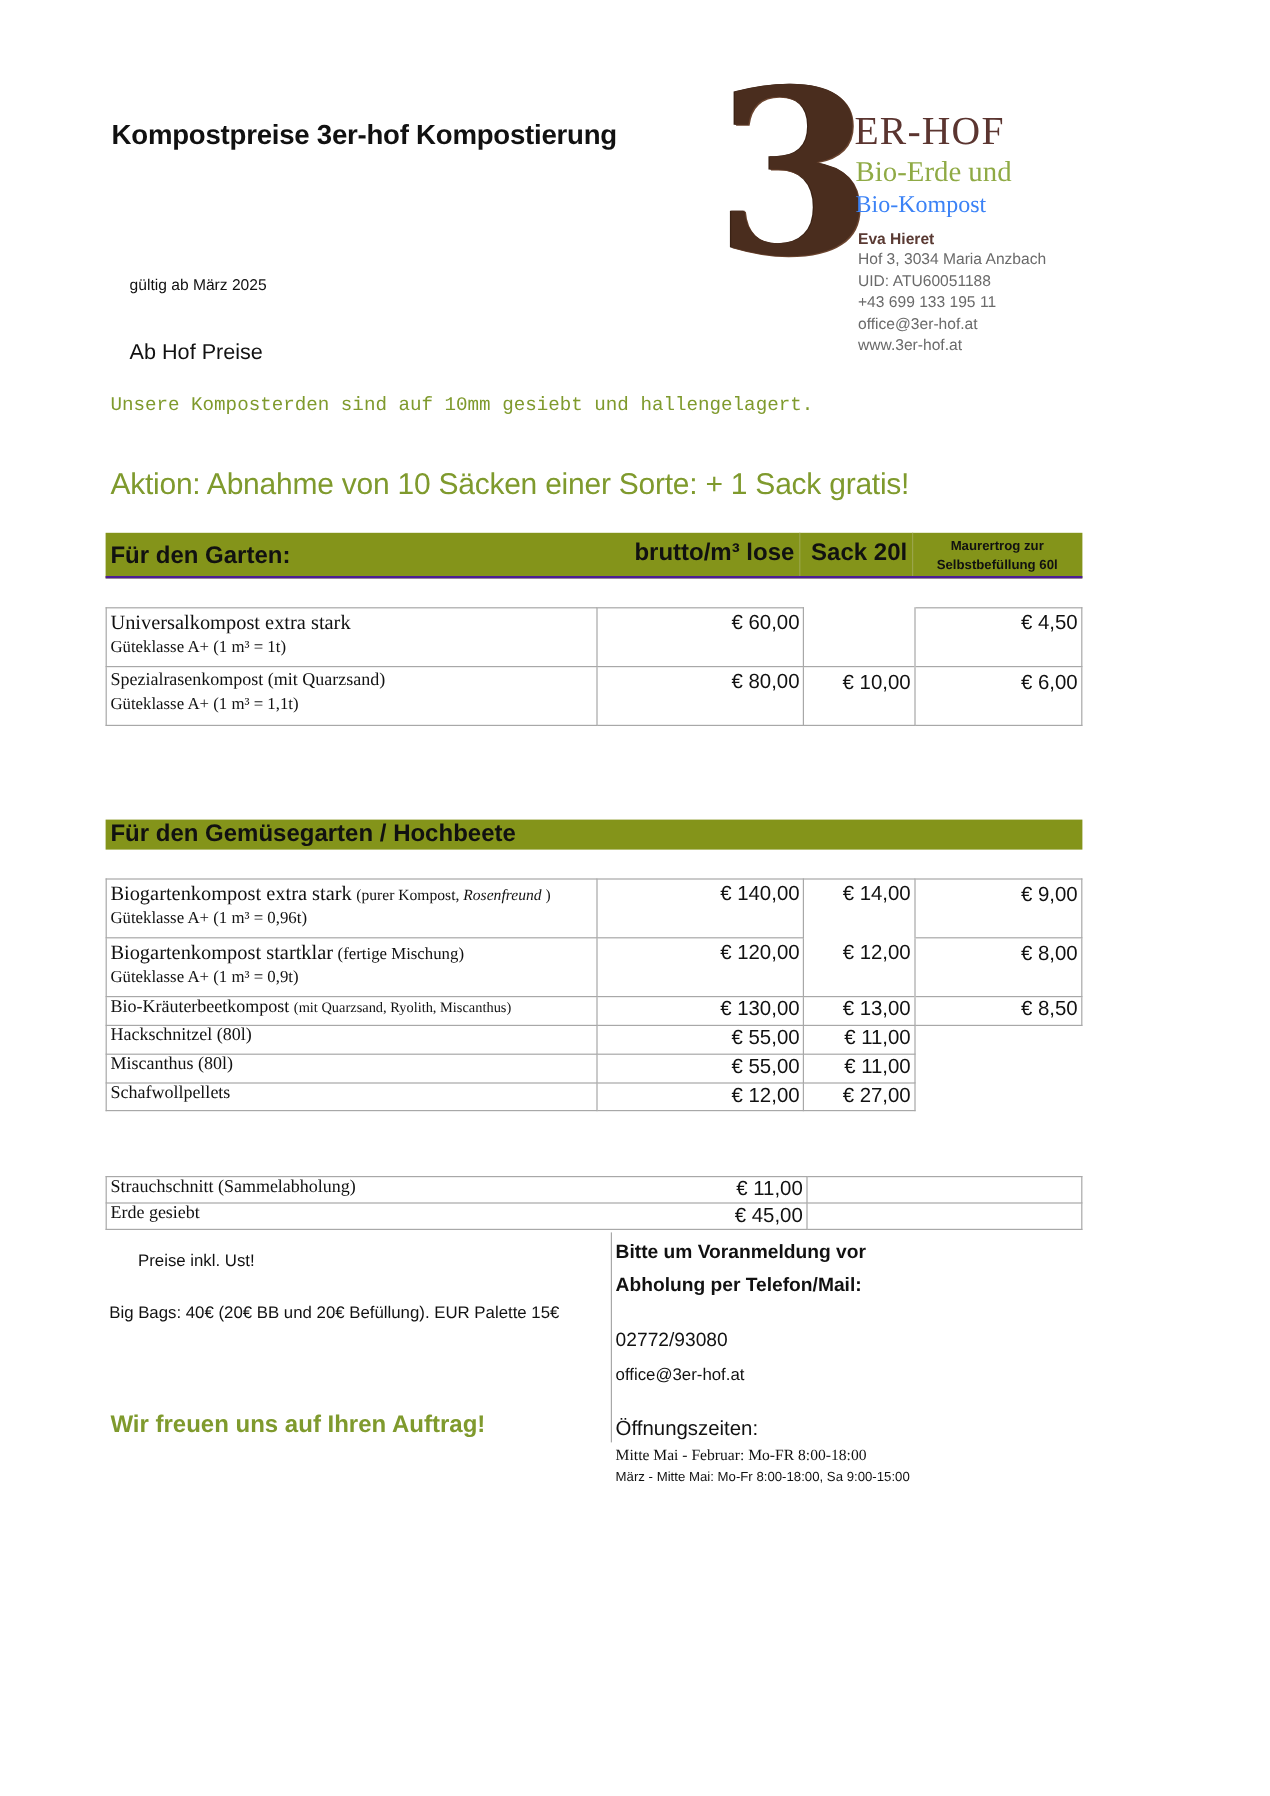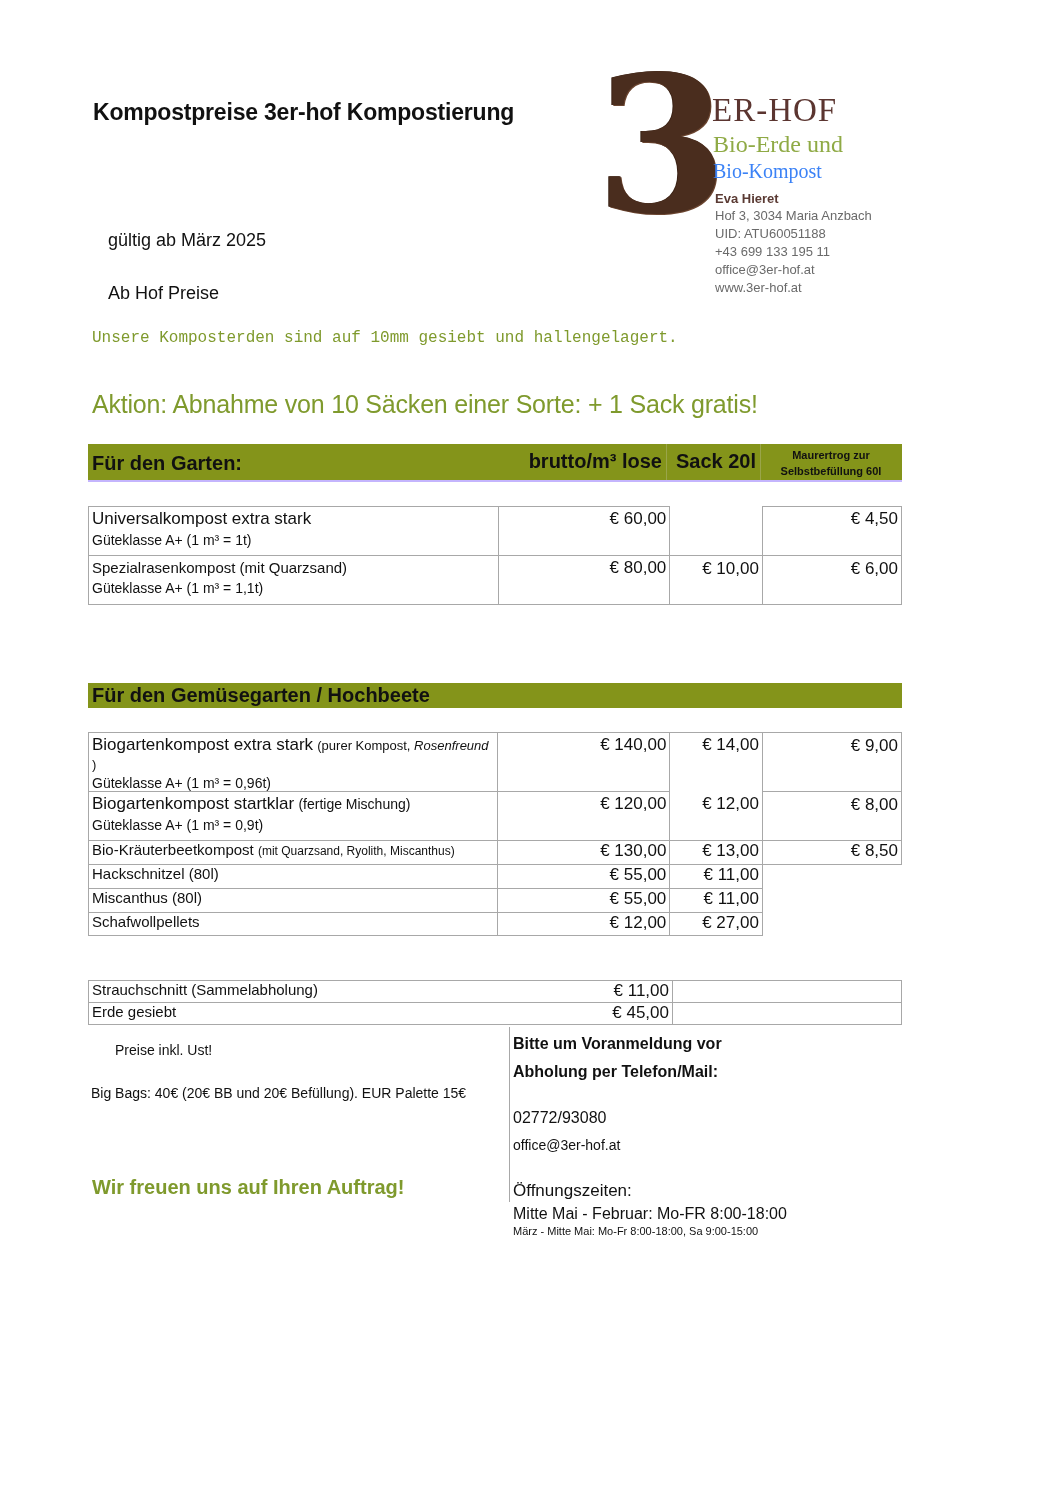--- a/index.html
+++ b/index.html
@@ -1,70 +1,70 @@
 <!DOCTYPE html>
 <html><head>
 <meta charset="utf-8">
 <style>
   html, body { margin: 0; padding: 0; background: #ffffff; }
   body { width: 1058px; height: 1497px; position: relative; overflow: hidden;
          font-family: "Liberation Sans", "DejaVu Sans", sans-serif; color: #111; }
   .abs { position: absolute; }
   .title { left: 93px; top: 99px; font-size: 23px; font-weight: bold; letter-spacing: -0.2px; }
-  .valid { left: 108px; top: 230px; font-size: 18px; text-align: right; }
+  .valid { left: 108px; top: 230px; font-size: 13px; text-align: right; }
   .abhof { left: 108px; top: 283px; font-size: 18px; }
   .note-green { left: 92px; top: 329px; font-size: 16px; color: #7f9a2d; font-family: Liberation Mono, monospace; }
   .promo { left: 92px; top: 390px; font-size: 25px; color: #7f9a2d; letter-spacing: -0.2px; }
   .logo-three { left: 596px; top: 50px; font-family: "DejaVu Serif", serif; font-size: 190px;
                 font-weight: bold; color: #4a2d1e; line-height: 1; letter-spacing: -4px;
                 text-shadow: 1px 1px 0 #6b4530, -1px 0 0 #3a2215; }
   .logo-brand { left: 712px; top: 92px; font-family: "Liberation Serif", serif; font-size: 33px;
                 color: #5b3530; letter-spacing: 1px; }
   .logo-sub1 { left: 713px; top: 131px; font-family: "Liberation Serif", serif; font-size: 24px; color: #8faa45; }
   .logo-sub2 { left: 713px; top: 160px; font-family: Liberation Serif, serif; font-size: 20px; color: #3b82f6; }
   .logo-name { left: 715px; top: 191px; font-size: 13px; font-weight: bold; color: #5a3a33; }
   .logo-line { left: 715px; font-size: 13px; color: #6a6a6a; }
 
   
   .band { background: #84941a; height: 36px; }
-  .band-1 { left: 88px; top: 444px; width: 814px; border-bottom: 2px solid #c4b5fd; }
+  .band-1 { left: 88px; top: 444px; width: 814px; border-bottom: 2px solid #4c1d95; }
   .band-2 { left: 88px; top: 683px; width: 814px; height: 25px; }
   .band-label { position: absolute; left: 4px; font-weight: bold; color: #111; }
   .band-1 .band-label { top: 8px; font-size: 20px; }
   .band-2 .band-label { top: 1px; font-size: 20px; }
   .hdr-col { position: absolute; font-weight: bold; color: #111; text-align: right; }
   .hdr-brutto { left: 400px; width: 174px; top: 6px; font-size: 20px; }
   .hdr-sack { left: 580px; width: 88px; top: 6px; font-size: 20px; text-align: right; }
   .hdr-trog { left: 674px; width: 138px; top: 3px; font-size: 11px; text-align: center; line-height: 16px; }
   .band-sep { position: absolute; top: 0; bottom: 0; width: 1px; background: #9aa54a; }
 
   
   .tbl { position: absolute; left: 88px; width: 814px; border-collapse: collapse; }
   .tbl td { border: 1px solid #a8a8a8; padding: 0 3px; font-size: 15px; vertical-align: top; }
-  .c-name { width: 405px; }
+  .c-name { width: 405px; font-family: Liberation Serif, serif; }
   .c-p1 { width: 166px; text-align: right; }
   .c-p2 { width: 86px; text-align: right; }
   .c-p3 { width: 133px; text-align: right; }
   .big { font-size: 17px; }
   .small { font-size: 13px; }
   .grade { font-size: 14px; }
   .ital { font-style: italic; }
   .bold { font-weight: bold; }
 
   
   .foot-l1 { left: 91px; top: 1042px; font-size: 14px; margin-left: 24px; }
   .foot-l2 { left: 91px; top: 1085px; font-size: 14px; }
   .foot-thanks { left: 92px; top: 1176px; font-size: 20px; font-weight: bold; color: #7f9a2d; }
   .foot-vline { left: 509px; top: 1027px; width: 1px; height: 175px; background: #a8a8a8; }
   .foot-r1 { left: 513px; top: 1035px; font-size: 16px; font-weight: bold; }
   .foot-r2 { left: 513px; top: 1063px; font-size: 16px; font-weight: bold; }
   .foot-r3 { left: 513px; top: 1109px; font-size: 16px; }
   .foot-r4 { left: 513px; top: 1137px; font-size: 14px; }
   .foot-r5 { left: 513px; top: 1181px; font-size: 17px; }
-  .foot-r6 { left: 513px; top: 1205px; font-size: 16px; }
+  .foot-r6 { left: 513px; top: 1205px; font-size: 13px; font-family: Liberation Serif, serif; }
   .foot-r7 { left: 513px; top: 1225px; font-size: 11px; }
 </style>
 </head>
 <body>
 
 <div class="abs title">Kompostpreise 3er-hof Kompostierung</div>
 <div class="abs valid">gültig ab März 2025</div>
 <div class="abs abhof">Ab Hof Preise</div>
 <div class="abs note-green">Unsere Komposterden sind auf 10mm gesiebt und hallengelagert.</div>
 <div class="abs promo">Aktion: Abnahme von 10 Säcken einer Sorte: + 1 Sack gratis!</div>

